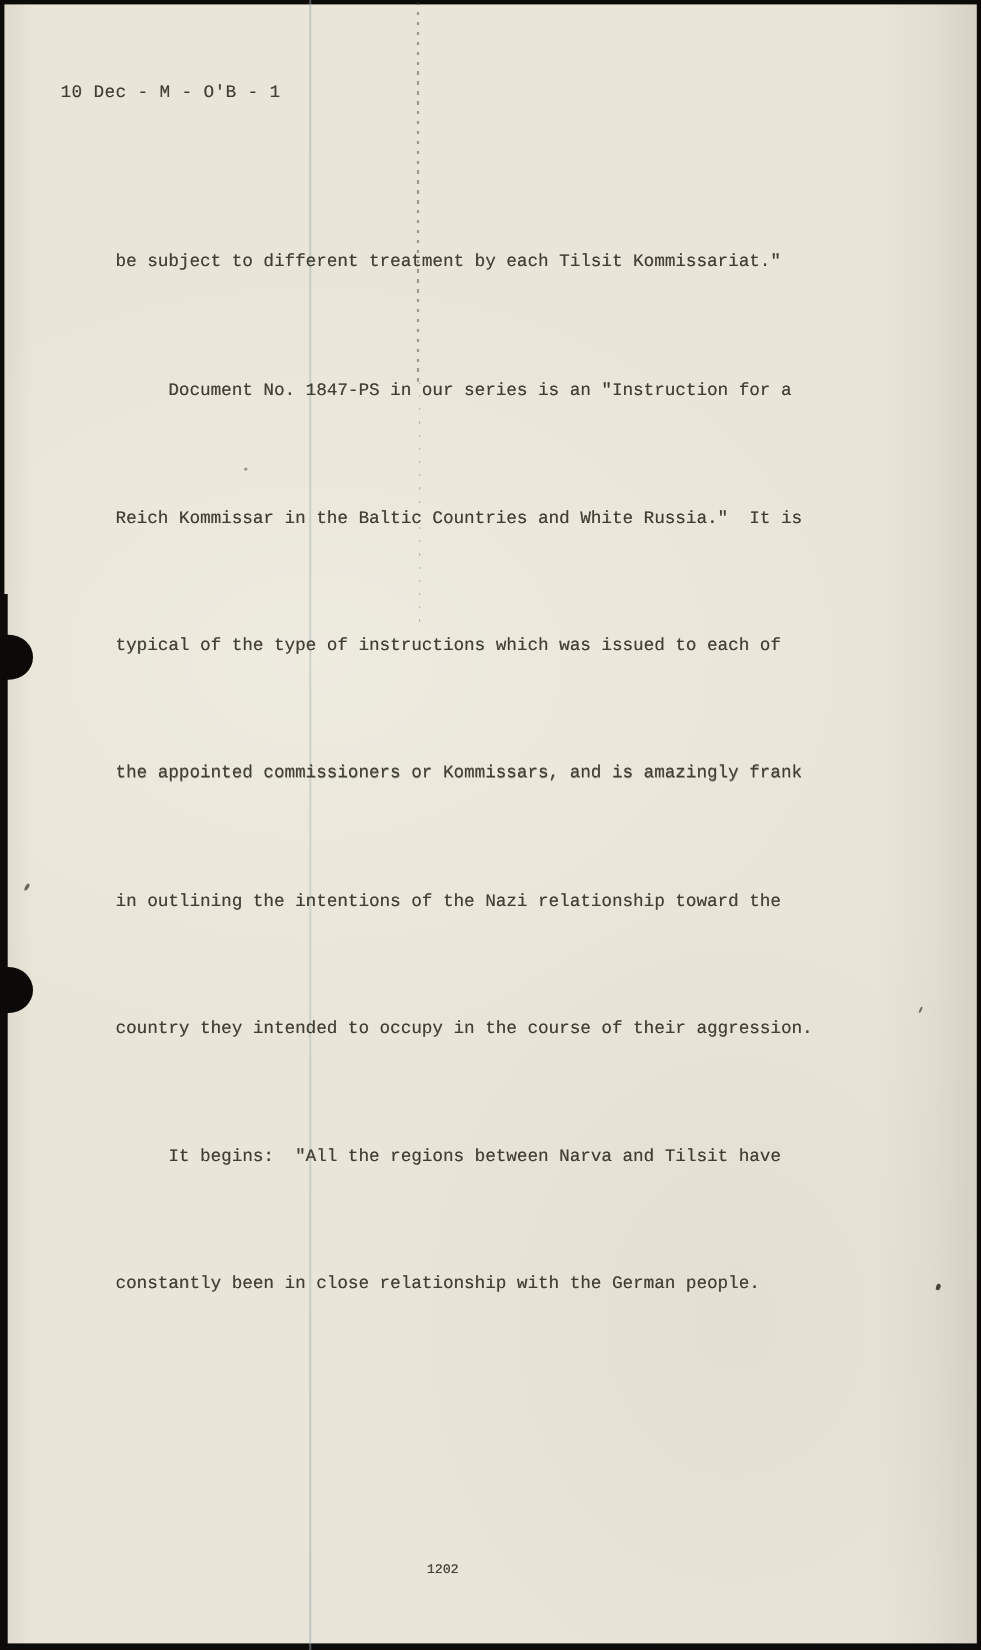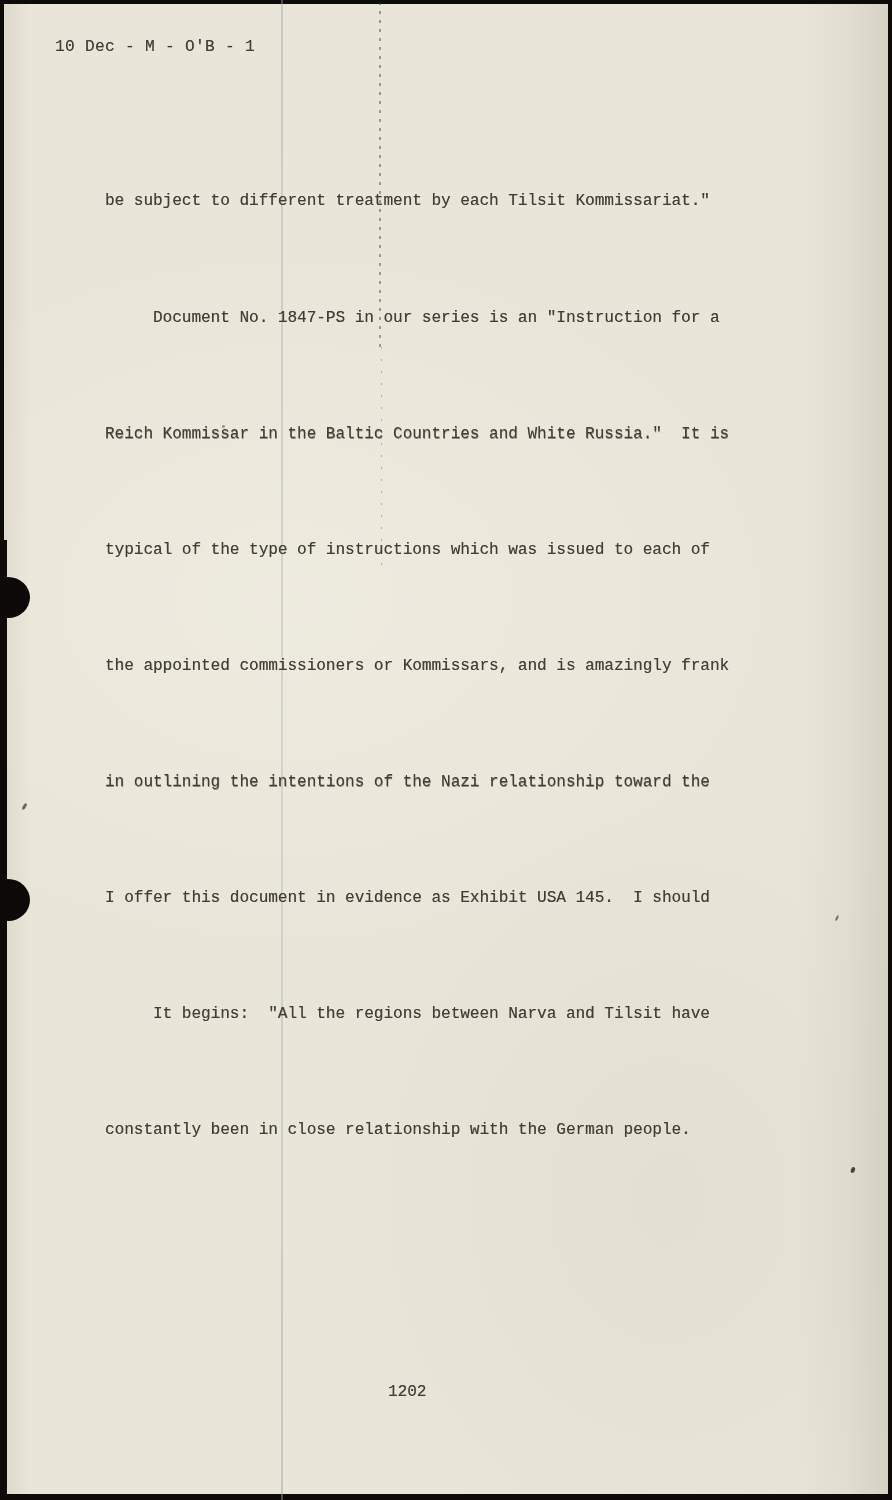--- a/index.html
+++ b/index.html
@@ -41,34 +41,35 @@
   }
   .crease-line-faint{
     position:absolute;left:381px;top:347px;width:1px;height:220px;
     background:repeating-linear-gradient(180deg,
       rgba(62,56,44,0.30) 0 2px, rgba(62,56,44,0) 2px 12px);
   }
   
   .typed{
     color:#413e35;
     text-shadow:0.3px 0.3px 0.5px rgba(64,60,50,0.55);
+    margin-top:37px;
   }
   .header-line{
     position:absolute;left:55px;top:36px;
     font-size:16px;line-height:22px;white-space:pre;letter-spacing:0.4px;
   }
   .body-lines{
     position:absolute;left:105px;top:105px;
     font-size:16px;line-height:38.7px;white-space:pre;
   }
   .body-lines div:nth-child(3n){transform:translateY(0.4px);}
   .body-lines div:nth-child(4n+1){transform:translateY(-0.3px);}
   .page-number{
     position:absolute;left:388px;top:1383px;
-    font-size:16px;white-space:pre;
+    font-size:12px;white-space:pre;
   }
   
   .speck{position:absolute;background:#4a463c;border-radius:50% 50% 60% 40%;}
   .speck-1{left:851px;top:1167px;width:4px;height:6px;transform:rotate(18deg);}
   .speck-2{left:836px;top:915px;width:2px;height:6px;transform:rotate(24deg);opacity:.75;}
   .speck-3{left:23px;top:803px;width:3px;height:7px;transform:rotate(30deg);opacity:.8;}
   .speck-4{left:222px;top:425px;width:3px;height:3px;opacity:.5;}
 </style>
 </head>
 <body>
@@ -90,21 +91,21 @@
 
   <div class="typed header-line">10 Dec - M - O'B - 1</div>
 
   <div class="typed body-lines">
     <div>be subject to different treatment by each Tilsit Kommissariat."</div>
     <div>     Document No. 1847-PS in our series is an "Instruction for a</div>
     <div>Reich Kommissar in the Baltic Countries and White Russia."  It is</div>
     <div>typical of the type of instructions which was issued to each of</div>
     <div>the appointed commissioners or Kommissars, and is amazingly frank</div>
     <div>in outlining the intentions of the Nazi relationship toward the</div>
-    <div>I offer this document in evidence as Exhibit USA 145.  I should</div>
+    <div>country they intended to occupy in the course of their aggression.</div>
     <div>     It begins:  "All the regions between Narva and Tilsit have</div>
     <div>constantly been in close relationship with the German people.</div>
     
     
     
     
     
     
     
     

